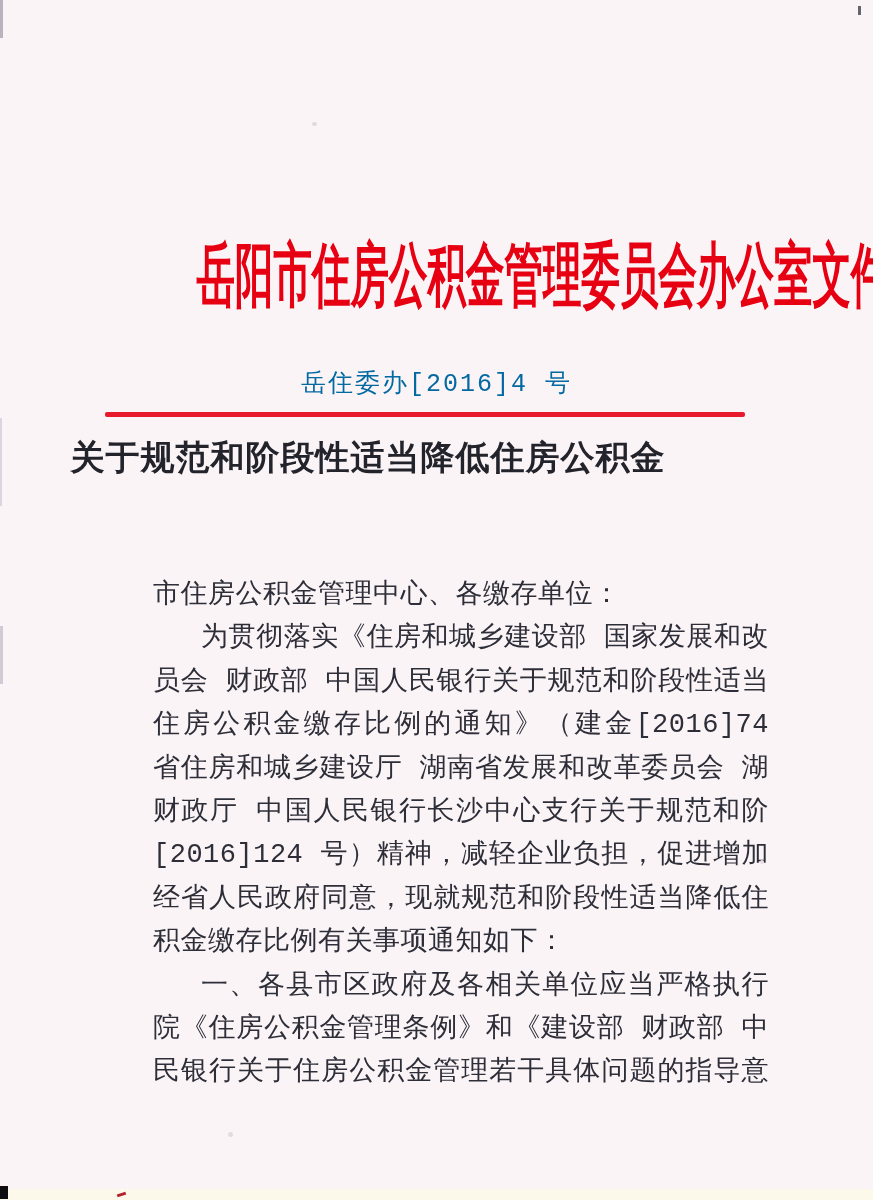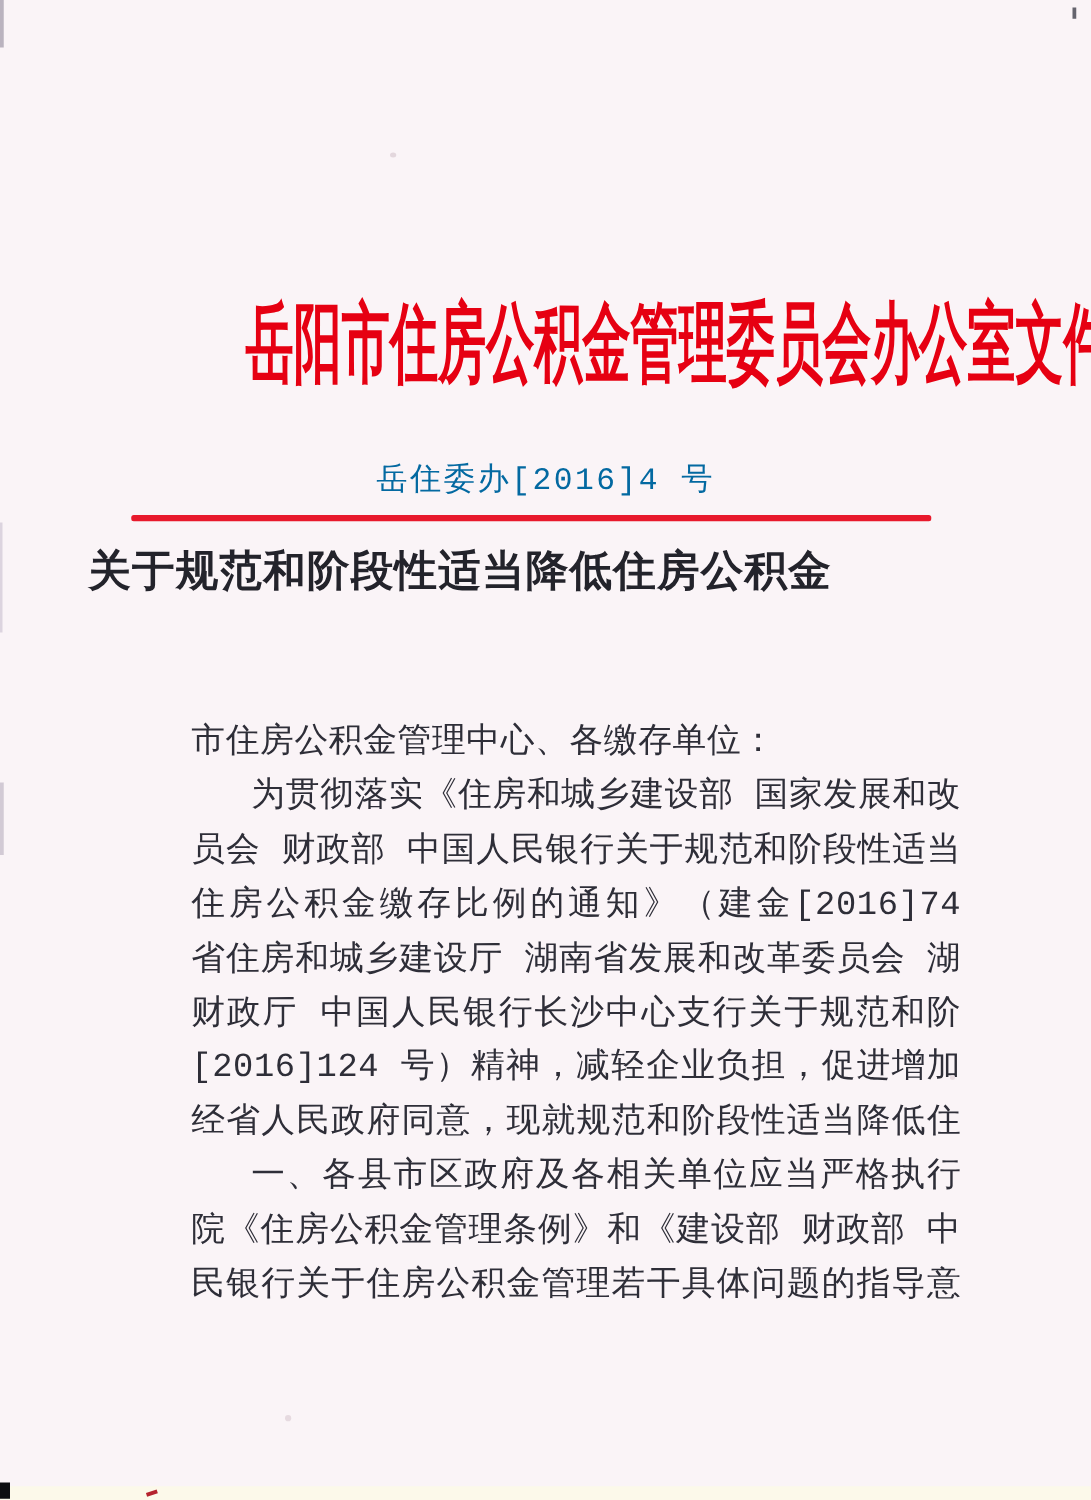--- a/index.html
+++ b/index.html
@@ -84,20 +84,21 @@
 
   <div class="body-text">
     <div class="line">市住房公积金管理中心、各缴存单位：</div>
     <div class="fill indent">为贯彻落实《住房和城乡建设部 国家发展和改革委</div>
     <div class="fill">员会 财政部 中国人民银行关于规范和阶段性适当降低</div>
     <div class="fill">住房公积金缴存比例的通知》（建金[2016]74 号）《湖南</div>
     <div class="fill">省住房和城乡建设厅 湖南省发展和改革委员会 湖南省</div>
     <div class="fill">财政厅 中国人民银行长沙中心支行关于规范和阶段性</div>
     <div class="fill">[2016]124 号）精神，减轻企业负担，促进增加就业，</div>
     <div class="fill">经省人民政府同意，现就规范和阶段性适当降低住房公</div>
+    <div class="line">积金缴存比例有关事项通知如下：</div>
     <div class="fill indent">一、各县市区政府及各相关单位应当严格执行国务</div>
     <div class="fill">院《住房公积金管理条例》和《建设部 财政部 中国人</div>
     <div class="fill">民银行关于住房公积金管理若干具体问题的指导意见》</div>
   </div>
 
   <div class="artifact edge-mark-1"></div>
   <div class="artifact edge-mark-2"></div>
   <div class="artifact edge-mark-3"></div>
   <div class="artifact corner-mark-tr"></div>
   <div class="artifact speck-1"></div>

